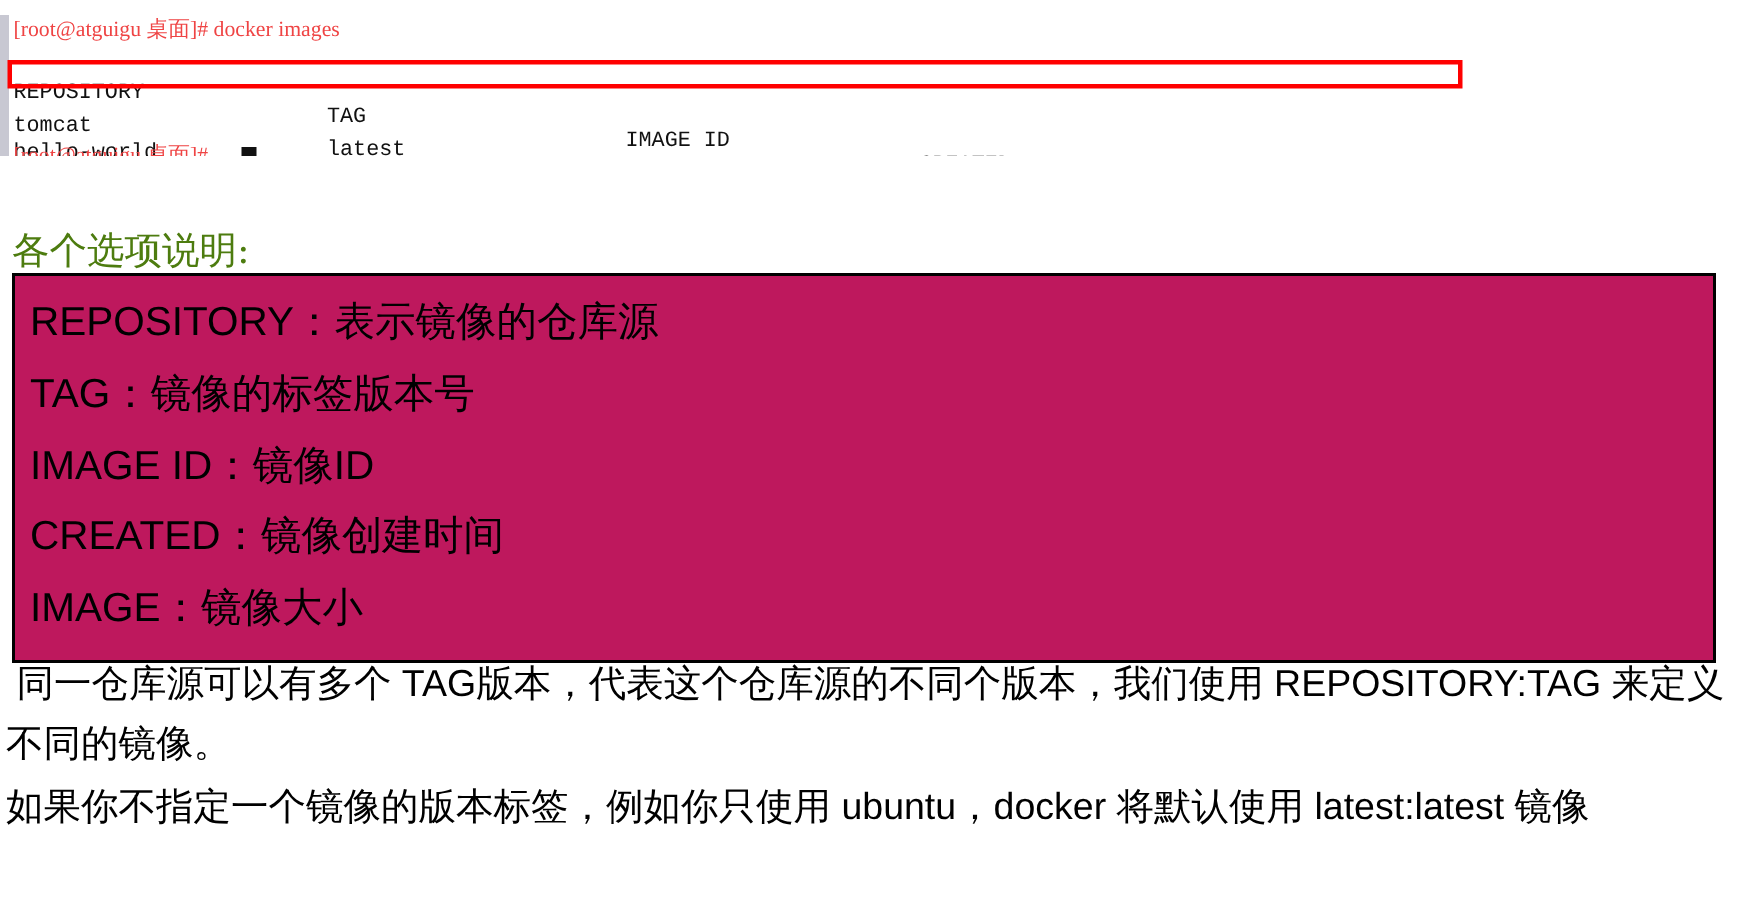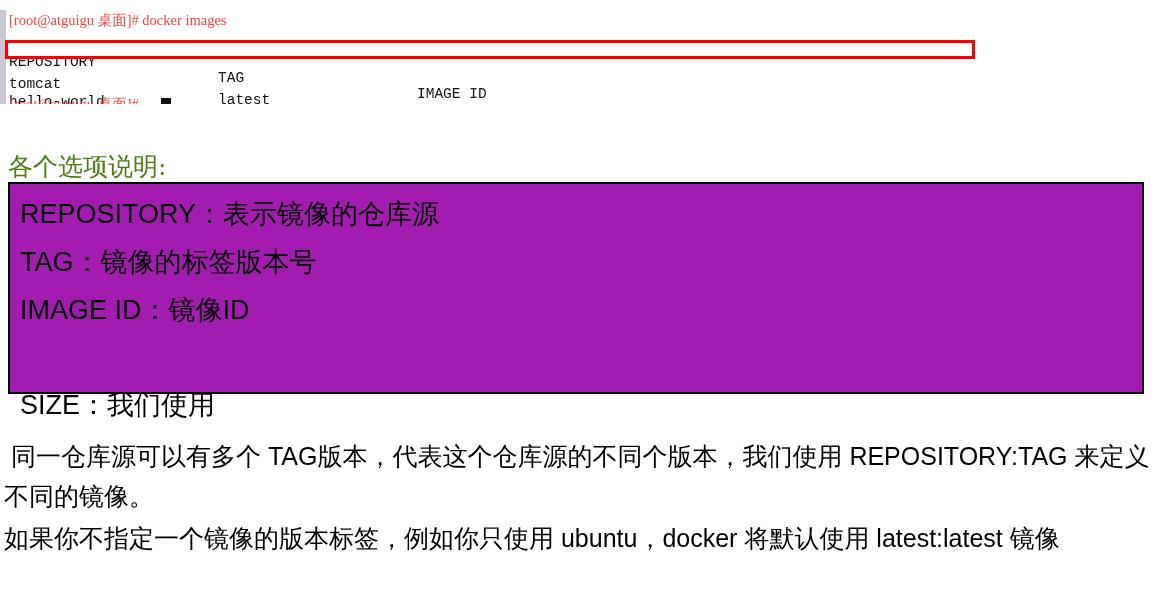--- a/index.html
+++ b/index.html
@@ -105,24 +105,24 @@
     color: #4d7c0f;
     white-space: pre;
     margin-top: 17px;
   }
 
   #definitions-box {
     position: absolute;
     left: 8px;
     top: 182px;
     width: 1136px;
-    height: 212px;
+    height: 260px;
     border: 2px solid #000000;
     box-sizing: border-box;
-    background: #a21caf;
+    background: #be185d;
   }
   .def-line {
     position: absolute;
     left: 10px;
     white-space: pre;
     font-size: 27px;
     line-height: 32px;
     color: #000000;
   }
   #def-0 { top: 14px; }
@@ -182,18 +182,19 @@
 
   <div id="header-highlight-box"></div>
 </div>
 
 <div id="section-heading">各个选项说明:</div>
 
 <div id="definitions-box">
   <div class="def-line" id="def-0">REPOSITORY：表示镜像的仓库源</div>
   <div class="def-line" id="def-1">TAG：镜像的标签版本号</div>
   <div class="def-line" id="def-2">IMAGE ID：镜像ID</div>
-  <div class="def-line" id="def-4">SIZE：我们使用</div>
+  <div class="def-line" id="def-3">CREATED：镜像创建时间</div>
+  <div class="def-line" id="def-4">IMAGE：镜像大小</div>
 </div>
 
 <div class="para" id="paragraph-0"> 同一仓库源可以有多个 TAG版本，代表这个仓库源的不同个版本，我们使用 REPOSITORY:TAG 来定义不同的镜像。</div>
 
 <div class="para" id="paragraph-1">如果你不指定一个镜像的版本标签，例如你只使用 ubuntu，docker 将默认使用 latest:latest 镜像</div>
 
 </body></html>

